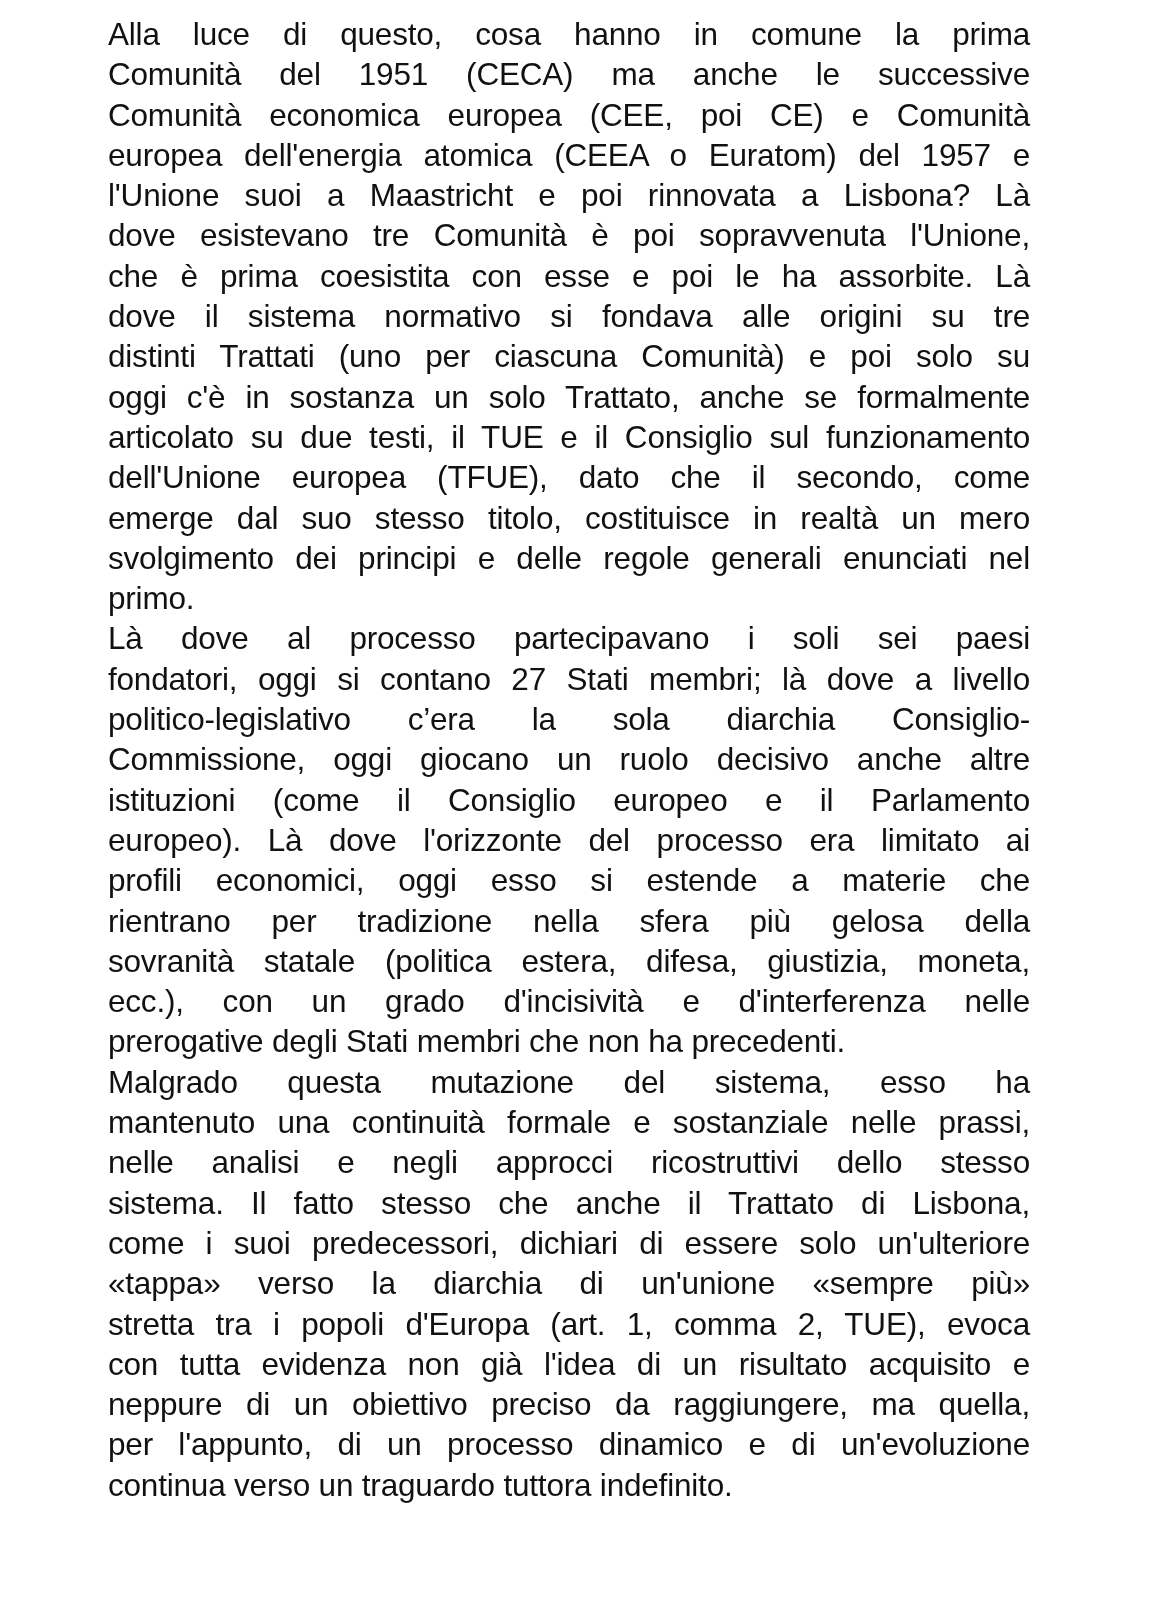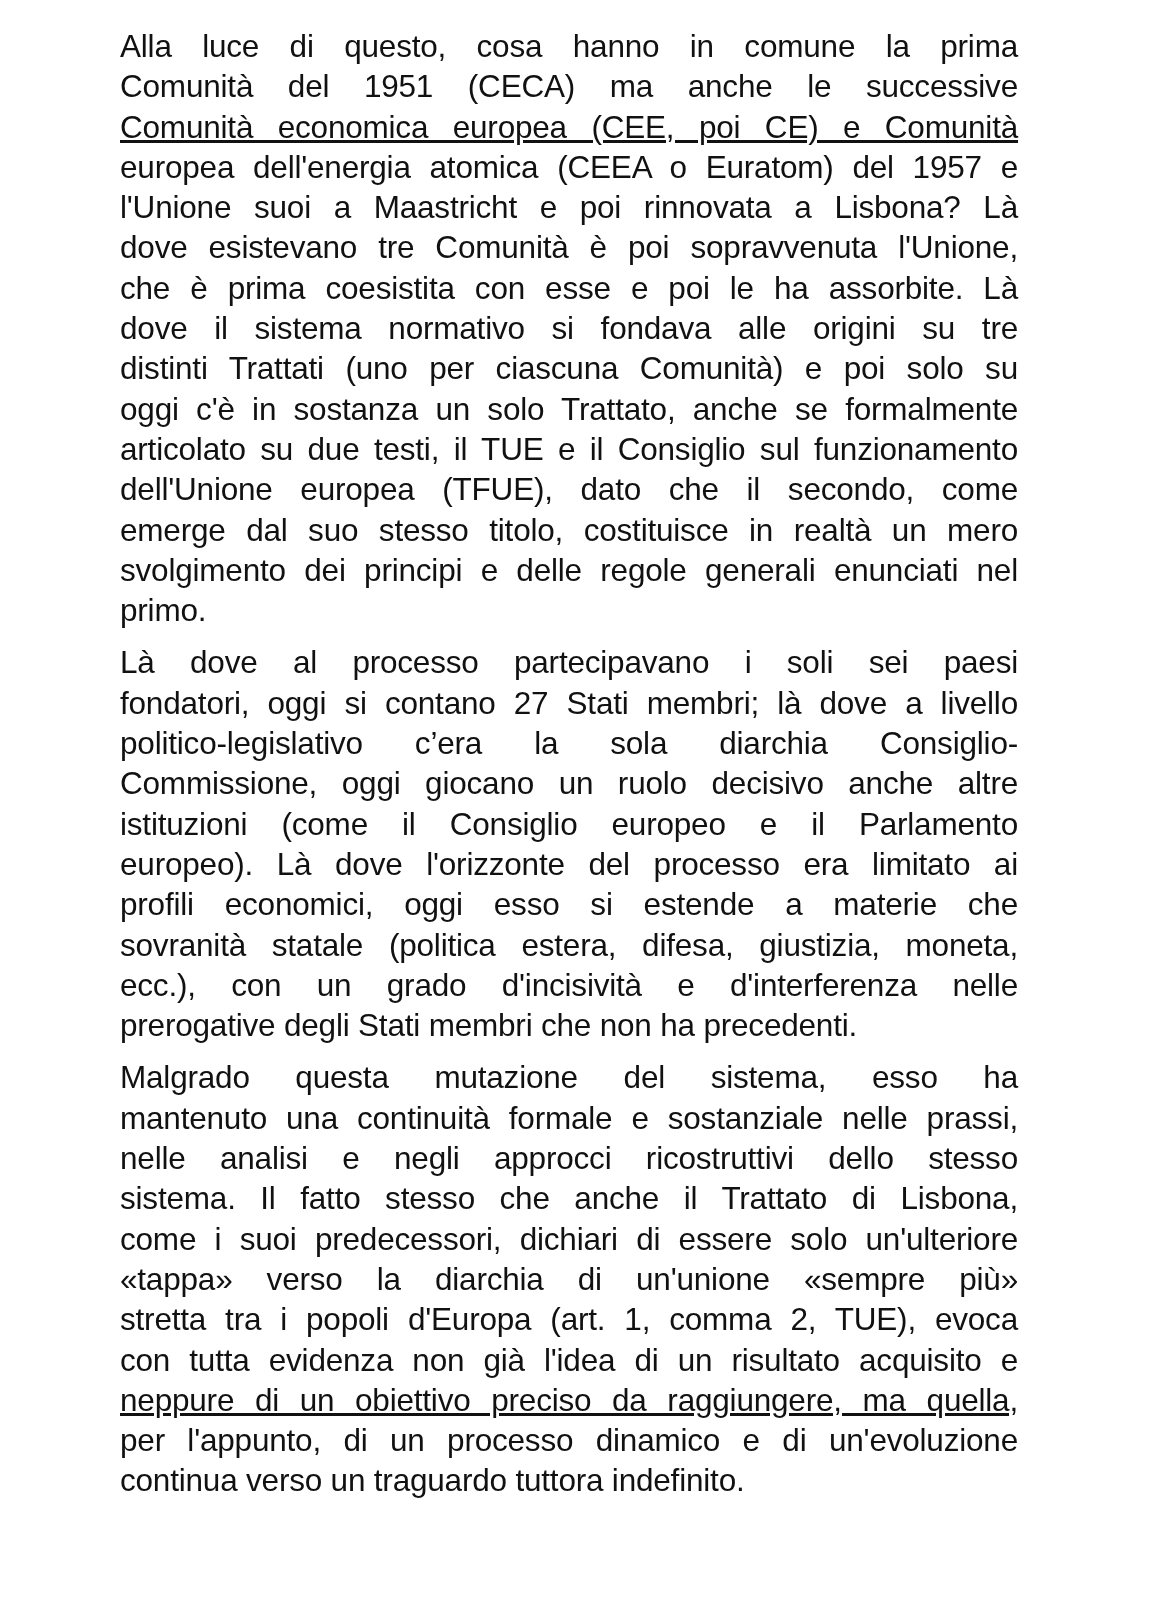--- a/index.html
+++ b/index.html
@@ -17,21 +17,21 @@
     position: absolute;
     left: 108px;
     top: 14px;
     width: 922px;
     color: #111111;
     font-family: "Liberation Sans", sans-serif;
     font-size: 31.5px;
     line-height: 40.3px;
   }
   .paragraph {
-    margin: 12px;
+    margin: 0;
     padding: 0;
   }
   .line {
     display: block;
     height: 40.3px;
     white-space: nowrap;
     text-align: justify;
     text-align-last: justify;
     letter-spacing: -0.2px;
   }
@@ -39,21 +39,21 @@
     text-align-last: left;
   }
 </style>
 </head>
 <body>
 
 <div class="page">
   <div class="paragraph">
     <span class="line" style="white-space: nowrap;">Alla luce di questo, cosa hanno in comune la prima</span>
     <span class="line" style="white-space: nowrap;">Comunità del 1951 (CECA) ma anche le successive</span>
-    <span class="line" style="white-space: nowrap; text-decoration: underline;">Comunità economica europea (CEE, poi CE) e Comunità</span>
+    <span class="line" style="white-space: nowrap;">Comunità economica europea (CEE, poi CE) e Comunità</span>
     <span class="line" style="white-space: nowrap;">europea dell'energia atomica (CEEA o Euratom) del 1957 e</span>
     <span class="line" style="white-space: nowrap;">l'Unione suoi a Maastricht e poi rinnovata a Lisbona? Là</span>
     <span class="line" style="white-space: nowrap;">dove esistevano tre Comunità è poi sopravvenuta l'Unione,</span>
     <span class="line" style="white-space: nowrap;">che è prima coesistita con esse e poi le ha assorbite. Là</span>
     <span class="line" style="white-space: nowrap;">dove il sistema normativo si fondava alle origini su tre</span>
     <span class="line" style="white-space: nowrap;">distinti Trattati (uno per ciascuna Comunità) e poi solo su</span>
     <span class="line" style="white-space: nowrap;">oggi c'è in sostanza un solo Trattato, anche se formalmente</span>
     <span class="line" style="white-space: nowrap;">articolato su due testi, il TUE e il Consiglio sul funzionamento</span>
     <span class="line" style="white-space: nowrap;">dell'Unione europea (TFUE), dato che il secondo, come</span>
     <span class="line" style="white-space: nowrap;">emerge dal suo stesso titolo, costituisce in realtà un mero</span>
@@ -61,30 +61,31 @@
     <span class="line last" style="white-space: nowrap;">primo.</span>
   </div>
   <div class="paragraph">
     <span class="line" style="white-space: nowrap;">Là dove al processo partecipavano i soli sei paesi</span>
     <span class="line" style="white-space: nowrap;">fondatori, oggi si contano 27 Stati membri; là dove a livello</span>
     <span class="line" style="white-space: nowrap;">politico-legislativo c’era la sola diarchia Consiglio-</span>
     <span class="line" style="white-space: nowrap;">Commissione, oggi giocano un ruolo decisivo anche altre</span>
     <span class="line" style="white-space: nowrap;">istituzioni (come il Consiglio europeo e il Parlamento</span>
     <span class="line" style="white-space: nowrap;">europeo).  Là dove l'orizzonte del processo era limitato ai</span>
     <span class="line" style="white-space: nowrap;">profili economici, oggi esso si estende a materie che</span>
+    <span class="line" style="white-space: nowrap;">rientrano per tradizione nella sfera più gelosa della</span>
     <span class="line" style="white-space: nowrap;">sovranità statale (politica estera, difesa, giustizia, moneta,</span>
     <span class="line" style="white-space: nowrap;">ecc.), con un grado d'incisività e d'interferenza nelle</span>
     <span class="line last" style="white-space: nowrap;">prerogative degli Stati membri che non ha precedenti.</span>
   </div>
   <div class="paragraph">
     <span class="line" style="white-space: nowrap;">Malgrado questa mutazione del sistema, esso ha</span>
     <span class="line" style="white-space: nowrap;">mantenuto una continuità formale e sostanziale nelle prassi,</span>
     <span class="line" style="white-space: nowrap;">nelle analisi e negli approcci ricostruttivi dello stesso</span>
     <span class="line" style="white-space: nowrap;">sistema. Il fatto stesso che anche il Trattato di Lisbona,</span>
     <span class="line" style="white-space: nowrap;">come i suoi predecessori, dichiari di essere solo un'ulteriore</span>
     <span class="line" style="white-space: nowrap;">«tappa» verso la diarchia di un'unione «sempre più»</span>
     <span class="line" style="white-space: nowrap;">stretta tra i popoli d'Europa (art. 1, comma 2, TUE), evoca</span>
     <span class="line" style="white-space: nowrap;">con tutta evidenza non già l'idea di un risultato acquisito e</span>
-    <span class="line" style="white-space: nowrap; text-decoration: underline;">neppure di un obiettivo preciso da raggiungere, ma quella,</span>
+    <span class="line" style="white-space: nowrap;">neppure di un obiettivo preciso da raggiungere, ma quella,</span>
     <span class="line" style="white-space: nowrap;">per l'appunto, di un processo dinamico e di un'evoluzione</span>
     <span class="line last" style="white-space: nowrap;">continua verso un traguardo tuttora indefinito.</span>
   </div>
 </div>
 
 </body></html>

